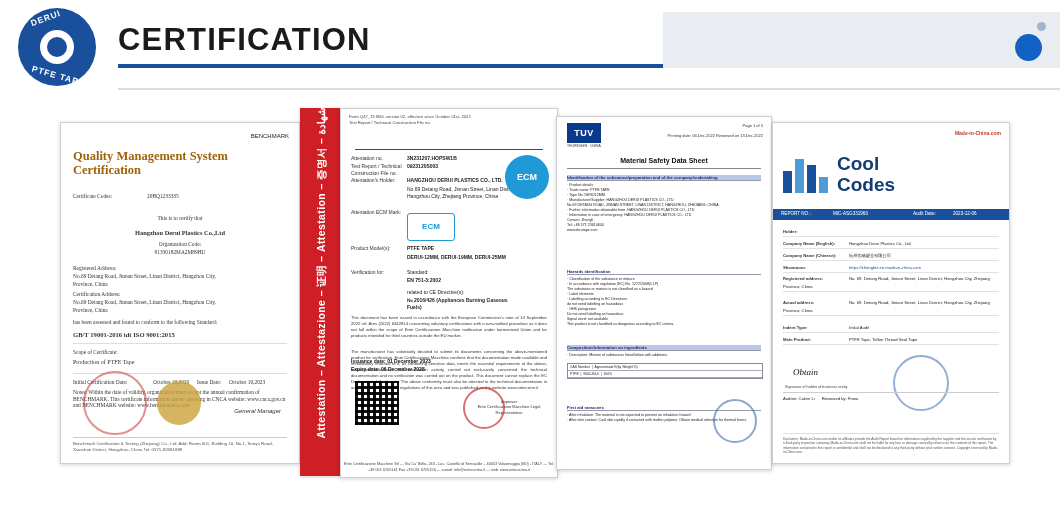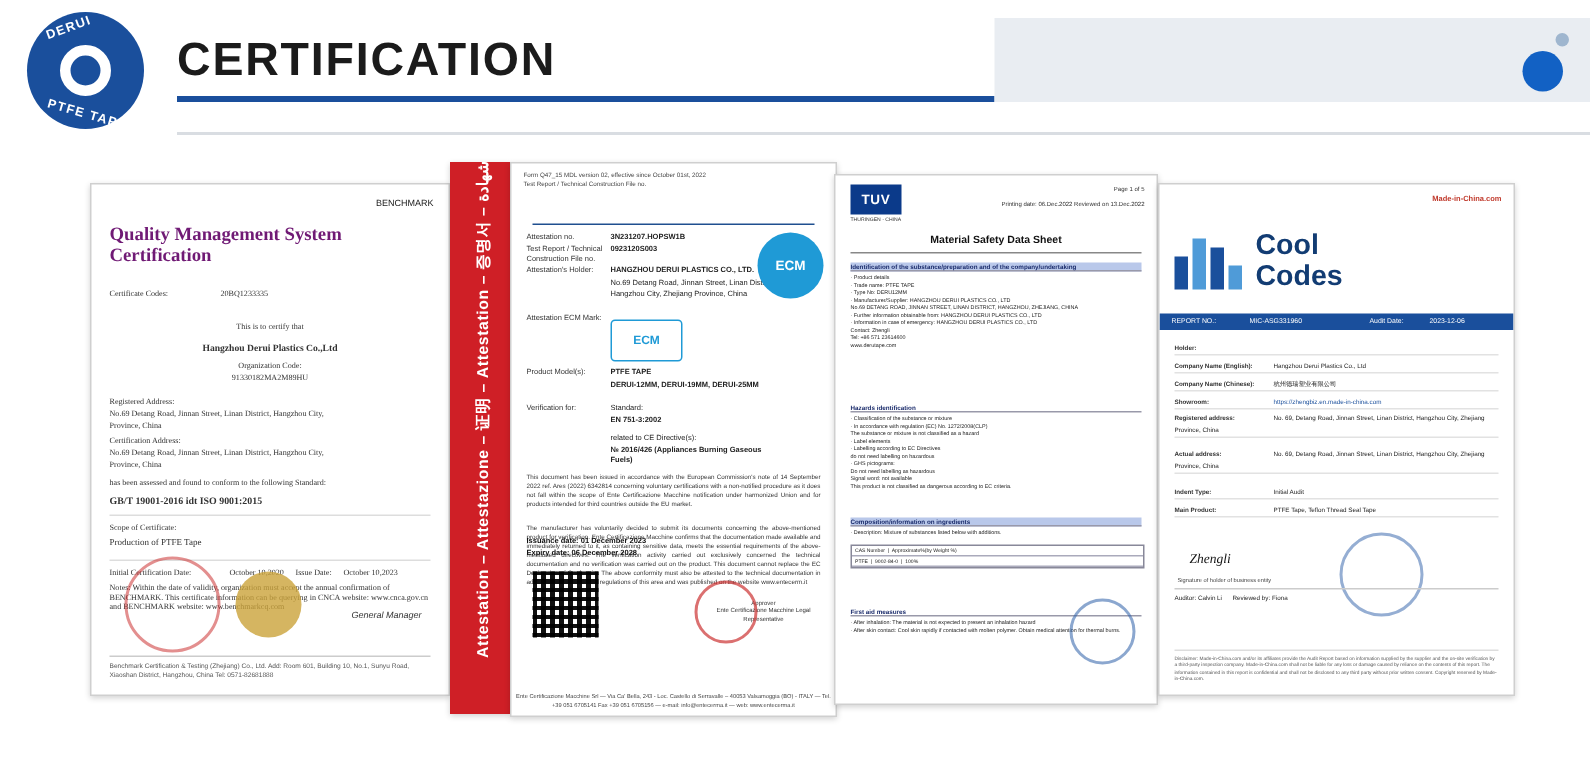--- a/index.html
+++ b/index.html
@@ -41,21 +41,21 @@
   .dot-sm{position:absolute;right:14px;top:22px;width:9px;height:9px;border-radius:50%;background:#9fb6cf;}
   .header-rule{position:absolute;left:118px;top:88px;width:942px;height:2px;background:#d9dde2;}
 
   
   .docs{position:absolute;left:0;top:108px;width:1060px;height:380px;}
   .doc{position:absolute;background:#fff;border:1px solid #cfcfcf;box-shadow:0 1px 4px rgba(0,0,0,.18);overflow:hidden;}
 
   
   .d1{left:60px;top:14px;width:238px;height:340px;}
   .d1 .b-logo{position:absolute;right:0;top:0;font-size:6px;color:#222;}
-  .d1 h1{position:absolute;left:12px;top:26px;margin:0;font-size:12.5px;font-family:"Liberation Serif",serif;color:#701a75;line-height:14px;font-weight:bold;}
+  .d1 h1{position:absolute;left:12px;top:26px;margin:0;font-size:12.5px;font-family:"Liberation Serif",serif;color:#a16207;line-height:14px;font-weight:bold;}
   .d1 .line{position:absolute;left:12px;font-size:5.4px;color:#333;font-family:"Liberation Serif",serif;}
   .d1 .center{left:0;width:238px;text-align:center;}
   .d1 .sep{position:absolute;left:12px;width:214px;height:1px;background:#ddd;}
   .d1 .stamp{position:absolute;left:22px;top:248px;width:60px;height:60px;border:2px solid #c33;border-radius:50%;opacity:.55;}
   .d1 .stamp2{position:absolute;left:96px;top:258px;width:44px;height:44px;border-radius:50%;background:#caa23a;opacity:.8;}
   .d1 .sig{position:absolute;right:18px;top:285px;font-size:6px;color:#333;font-style:italic;}
   .d1 .foot{position:absolute;left:12px;bottom:10px;right:12px;font-size:4.4px;color:#555;border-top:1px solid #ccc;padding-top:3px;line-height:6px;}
 
   
   .d2{left:300px;top:0px;width:40px;height:368px;background:#cf1f26;border:none;}
@@ -313,21 +313,21 @@
     <div class="row" style="top:176px;line-height:8px;">
       <b>Actual address:</b><span>No. 69, Detang Road, Jinnan Street, Linan District, Hangzhou City, Zhejiang Province, China</span>
     </div>
     <div class="row" style="top:200px;">
       <b>Indent Type:</b><span>Initial Audit</span>
     </div>
     <div class="row" style="top:212px;">
       <b>Main Product:</b><span>PTFE Tape, Teflon Thread Seal Tape</span>
     </div>
 
-    <div class="sig">Zhengli</div>
+    <div class="sig">Obtain</div>
     <div class="siglbl">Signature of holder of business entity</div>
     <div class="stamp"></div>
     <div class="authrow">
       <span>Auditor:</span>
       <span>Calvin Li</span>
       &nbsp;&nbsp;&nbsp;&nbsp;
       <span>Reviewed by:</span>
       <span>Fiona</span>
     </div>
     <div class="foot">Disclaimer: Made-in-China.com and/or its affiliates provide the Audit Report based on information supplied by the supplier and the on-site verification by a third-party inspection company. Made-in-China.com shall not be liable for any loss or damage caused by reliance on the contents of this report. The information contained in this report is confidential and shall not be disclosed to any third party without prior written consent. Copyright reserved by Made-in-China.com.</div>

